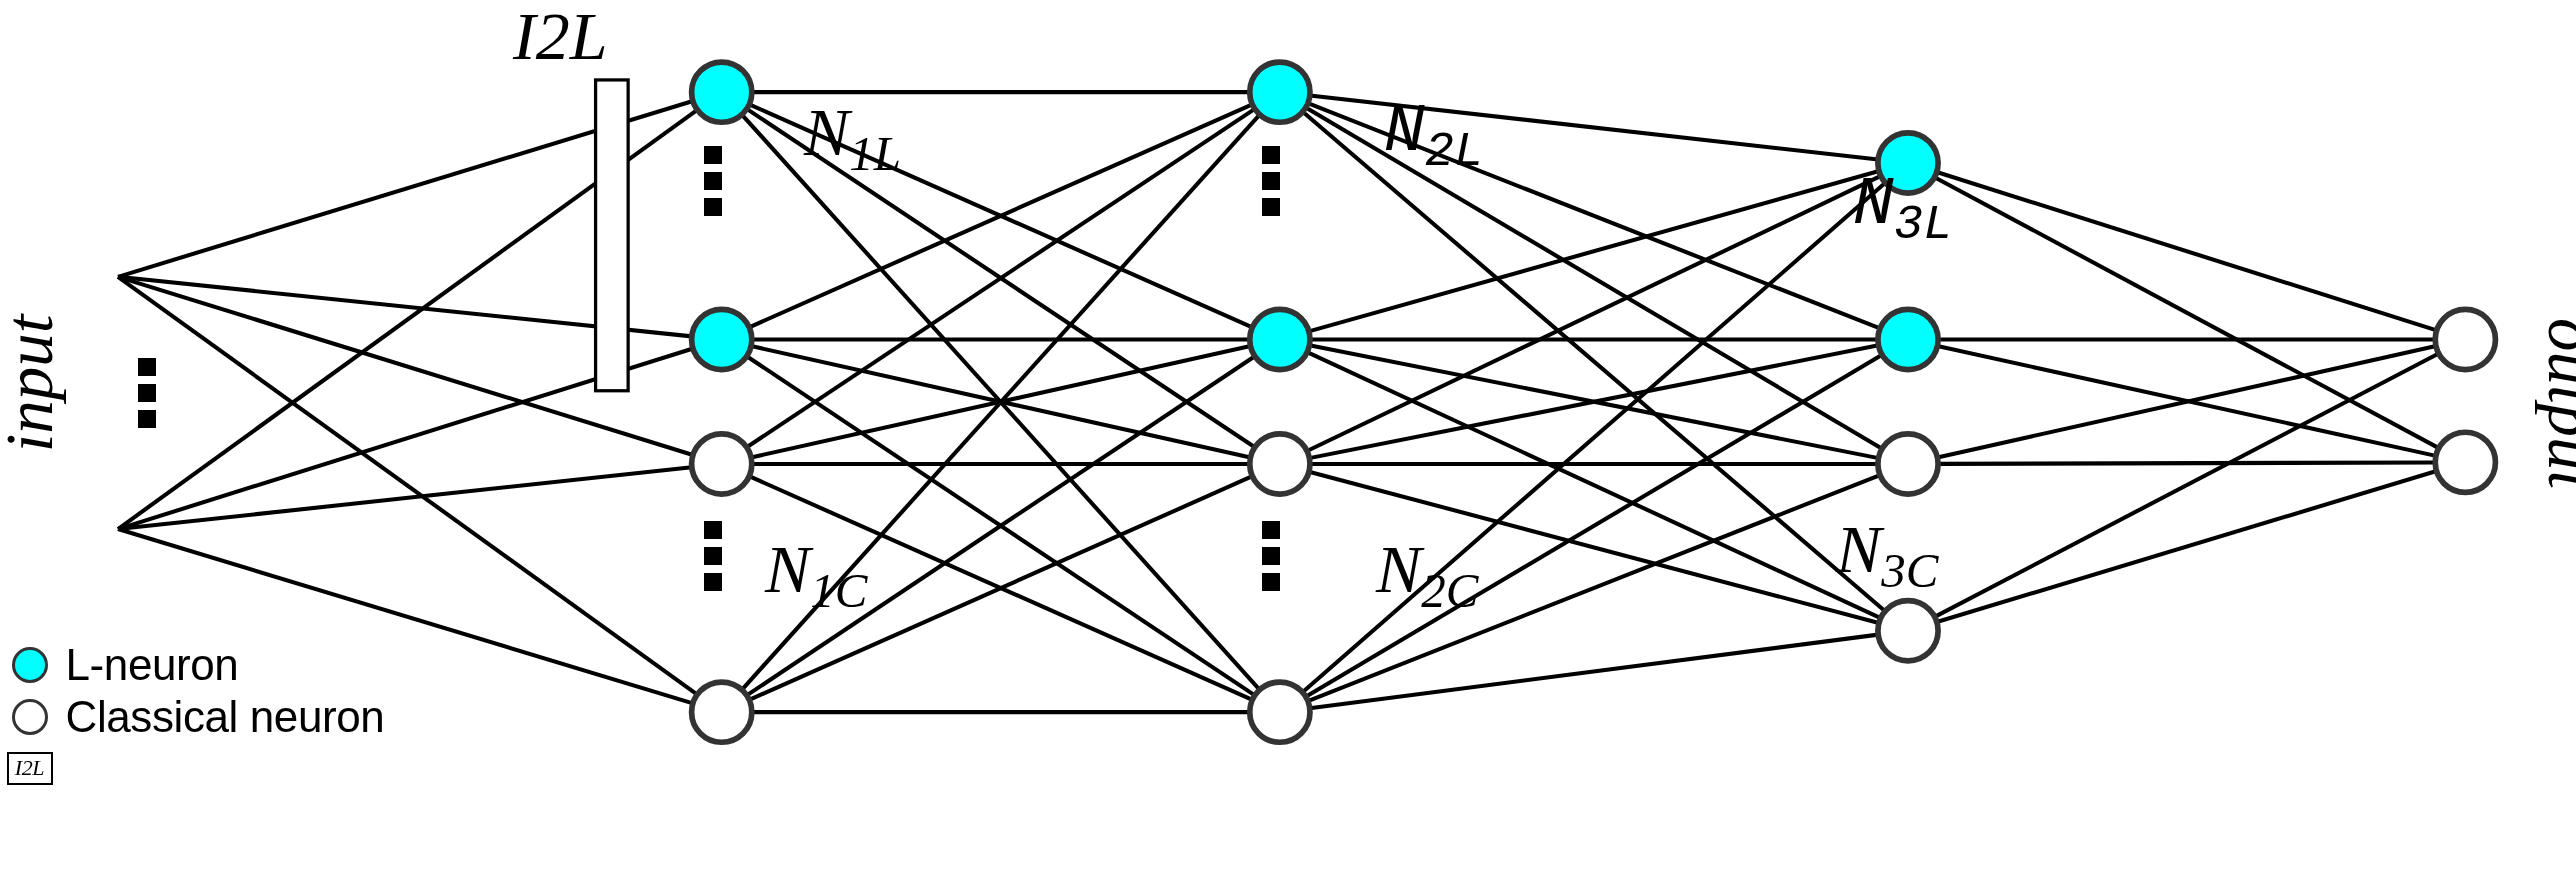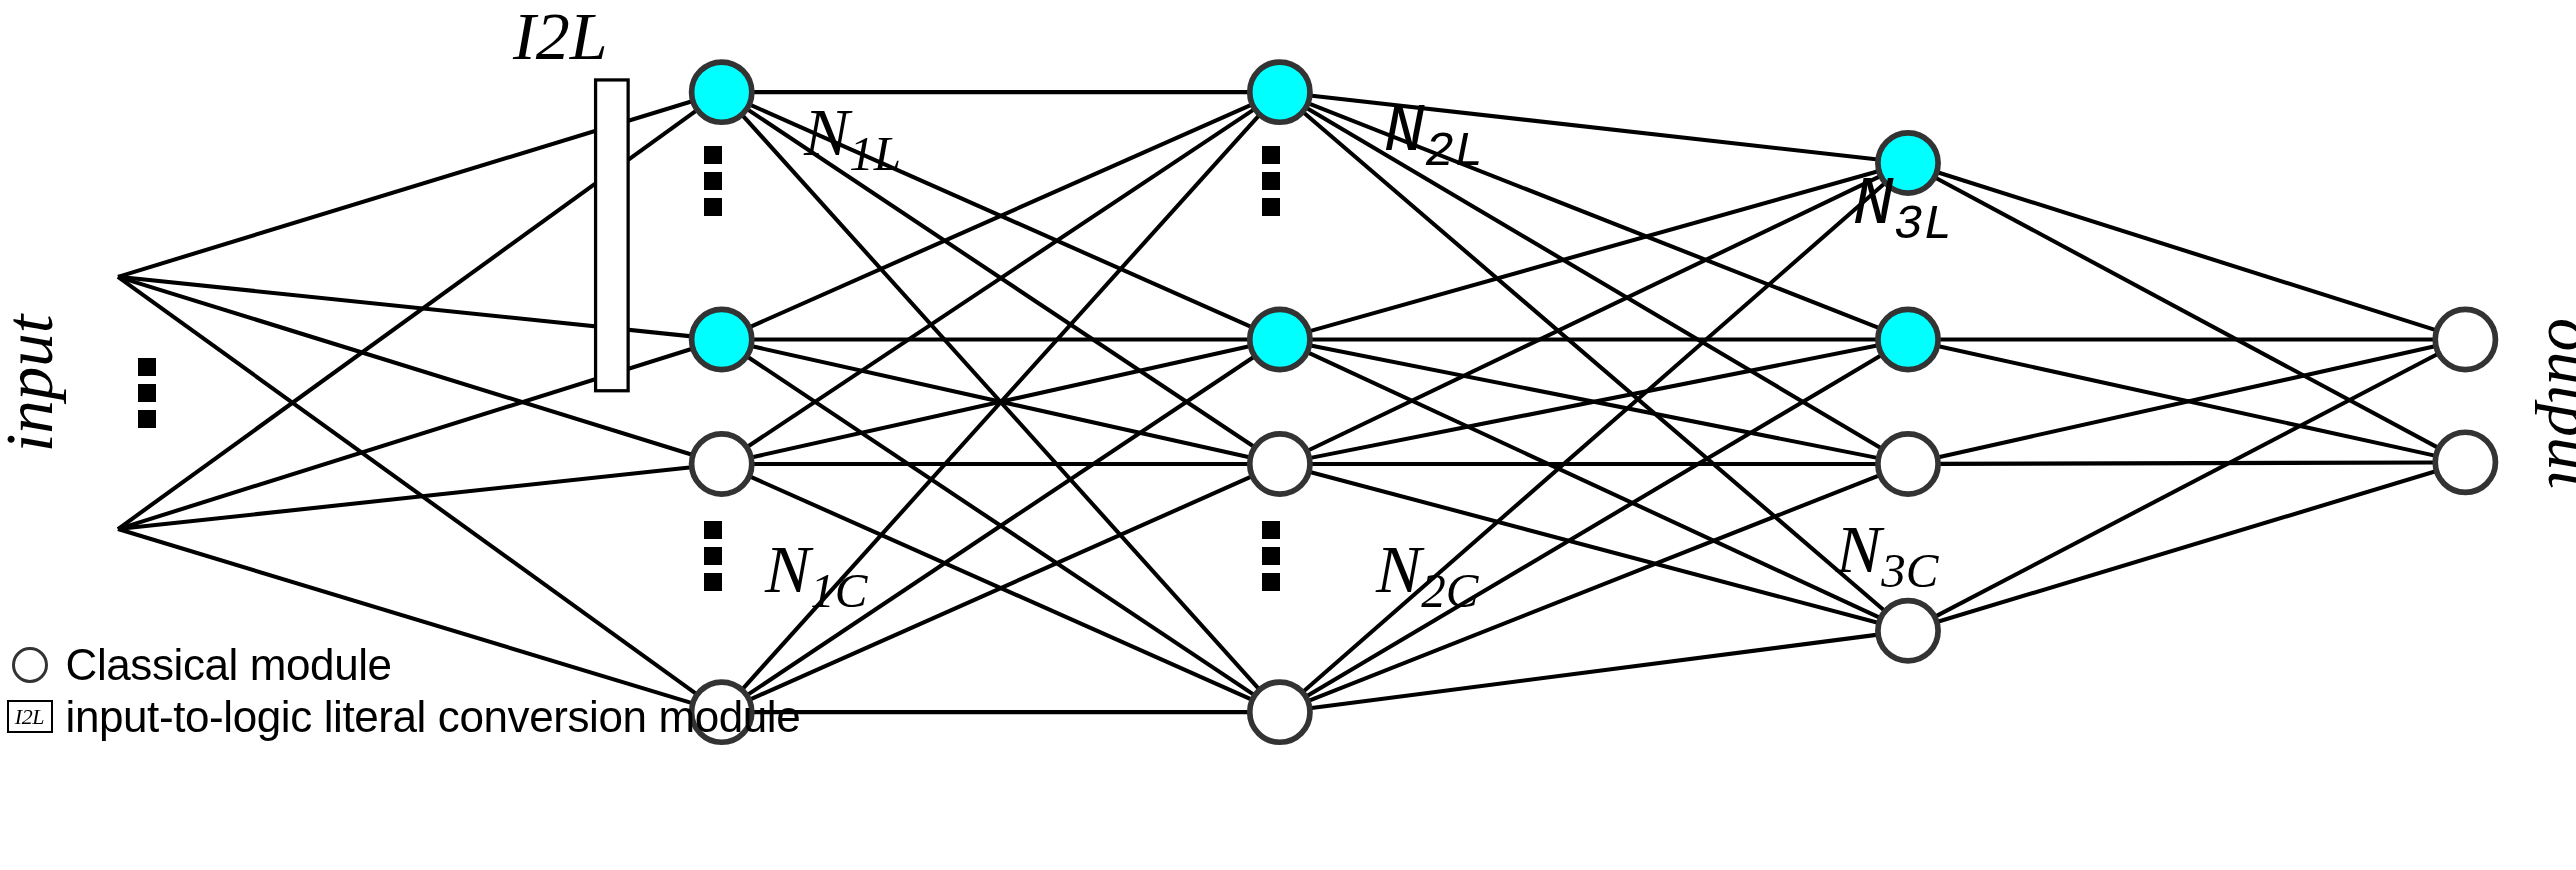--- a/index.html
+++ b/index.html
@@ -238,26 +238,31 @@
       <div class="vdots" style="left: 1262px; top: 521px;">
         <i></i>
         <i></i>
         <i></i>
       </div>
     </div>
 
   <div class="legend">
     <div class="legend-row">
       <span class="legend-swatch">
+        <span class="swatch-circle" style="background:#00ffff"></span>
+      </span>
+      <span class="legend-text">L-neuron</span>
+    </div>
+    <div class="legend-row">
+      <span class="legend-swatch">
         <span class="swatch-circle" style="background:#ffffff"></span>
       </span>
-      <span class="legend-text">Classical module</span>
+      <span class="legend-text">Classical neuron</span>
     </div>
     <div class="legend-row">
       <span class="legend-swatch">
         <span class="swatch-box">I2L</span>
       </span>
-      <span class="legend-text">input-to-logic literal conversion module</span>
     </div>
   </div>
 
 </div>
 
 
 </body></html>

